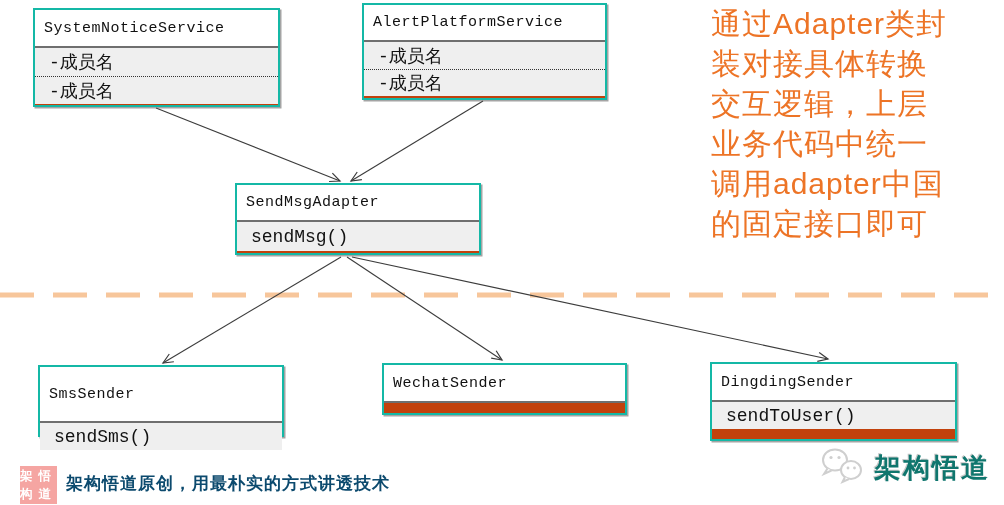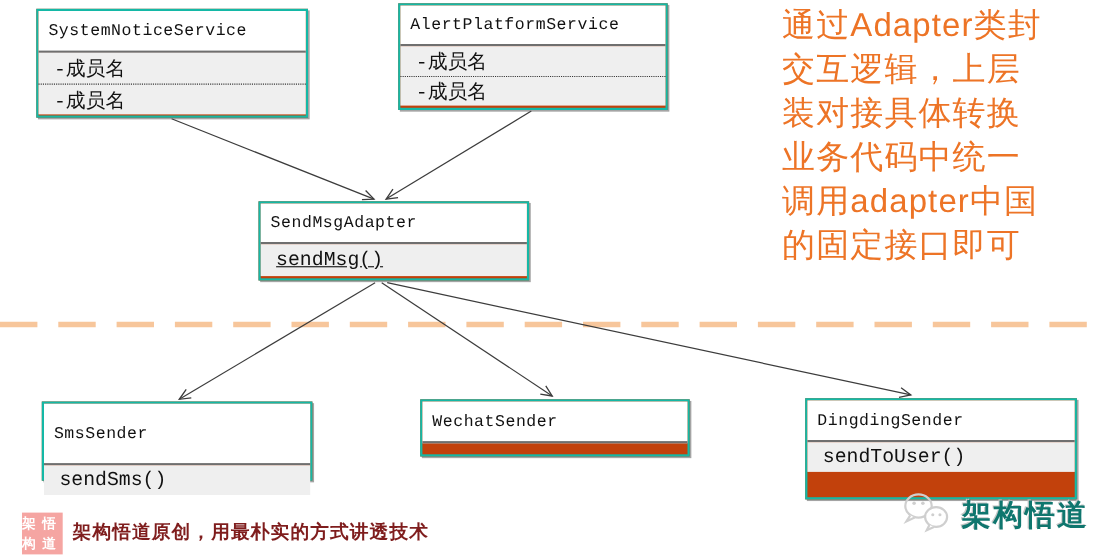--- a/index.html
+++ b/index.html
@@ -37,21 +37,21 @@
 
   
   .brand-badge{
     position:absolute;left:20px;top:466px;width:37px;height:38px;
     background:#f5a5a2;color:#ffffff;font-size:12.5px;line-height:1.45;
     display:flex;flex-direction:row;align-items:center;justify-content:center;
     font-weight:bold;
   }
   .brand-tagline{
     position:absolute;left:66px;top:472px;
-    color:#7f1d1d;font-size:17px;font-weight:bold;letter-spacing:1px;
+    color:#0c4a6e;font-size:17px;font-weight:bold;letter-spacing:1px;
   }
 
   
   .watermark{
     position:absolute;left:818px;top:446px;display:flex;align-items:center;
   }
   .watermark-text{
     color:#0f766e;font-size:27px;font-weight:bold;letter-spacing:2px;
     text-shadow:1px 1px 0 #ffffff,-1px -1px 0 #c6c6c6;
     margin-left:6px;
@@ -94,46 +94,46 @@
     <div class="uml-title" style="height:37px;">AlertPlatformService</div>
     <div class="uml-body">
       <div class="uml-row" style="height:27px;">-成员名</div>
       <div class="uml-row dotted-top" style="height:27px;">-成员名</div>
     </div>
   </div>
 
   <div class="uml-box" style="left:221px;top:183px;width:246px;height:72px;margin-left:14px;">
     <div class="uml-title" style="height:37px;">SendMsgAdapter</div>
     <div class="uml-body">
-      <div class="uml-row" style="height:29px;text-decoration:underline;">sendMsg()</div>
+      <div class="uml-row" style="height:29px;">sendMsg()</div>
     </div>
   </div>
 
   <div class="uml-box" style="left:38px;top:365px;width:246px;height:72px;">
     <div class="uml-title" style="height:56px;">SmsSender</div>
     <div class="uml-body">
       <div class="uml-row" style="height:27px;">sendSms()</div>
     </div>
   </div>
 
   <div class="uml-box" style="left:382px;top:363px;width:245px;height:52px;">
     <div class="uml-title" style="height:38px;">WechatSender</div>
   </div>
 
-  <div class="uml-box" style="left:732px;top:362px;width:247px;height:92px;">
+  <div class="uml-box" style="left:710px;top:362px;width:247px;height:79px;">
     <div class="uml-title" style="height:38px;">DingdingSender</div>
     <div class="uml-body">
       <div class="uml-row" style="height:27px;">sendToUser()</div>
     </div>
   </div>
 
   <div class="annotation">
     <div>通过Adapter类封</div>
+    <div>装对接具体转换</div>
     <div>交互逻辑，上层</div>
-    <div>装对接具体转换</div>
     <div>业务代码中统一</div>
     <div>调用adapter中国</div>
     <div>的固定接口即可</div>
   </div>
 
   <div class="brand-badge">
     <span>架构</span>
     <span>悟道</span>
   </div>
   <div class="brand-tagline">架构悟道原创，用最朴实的方式讲透技术</div>

